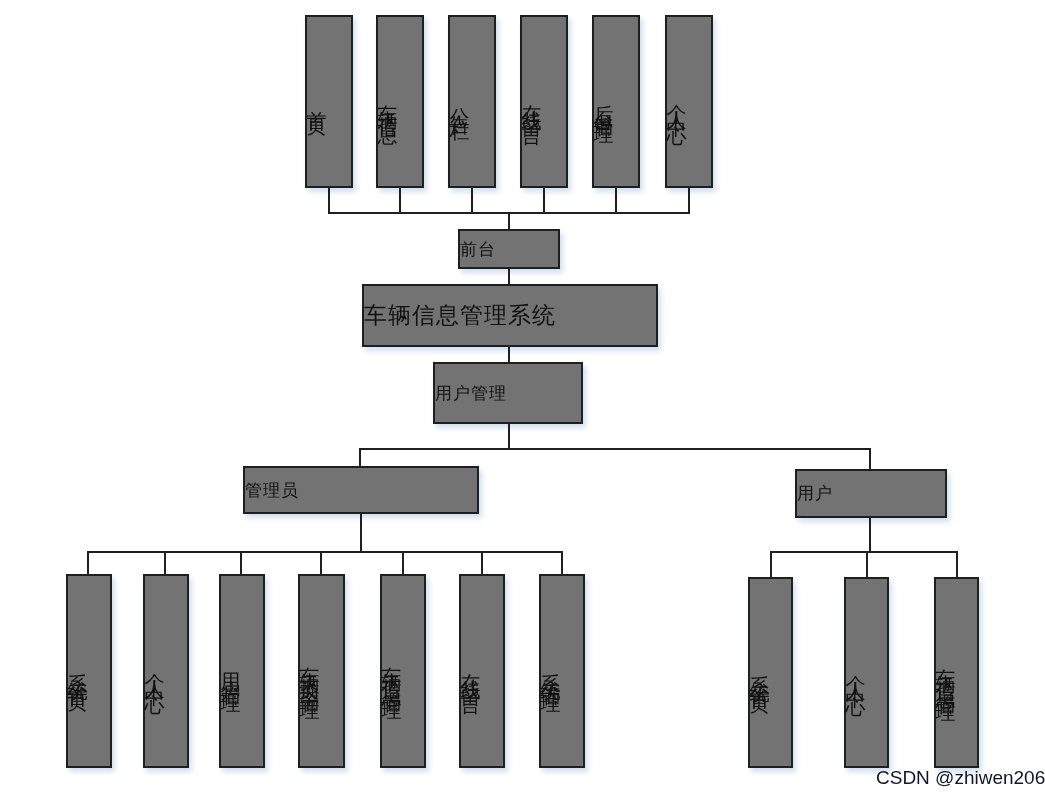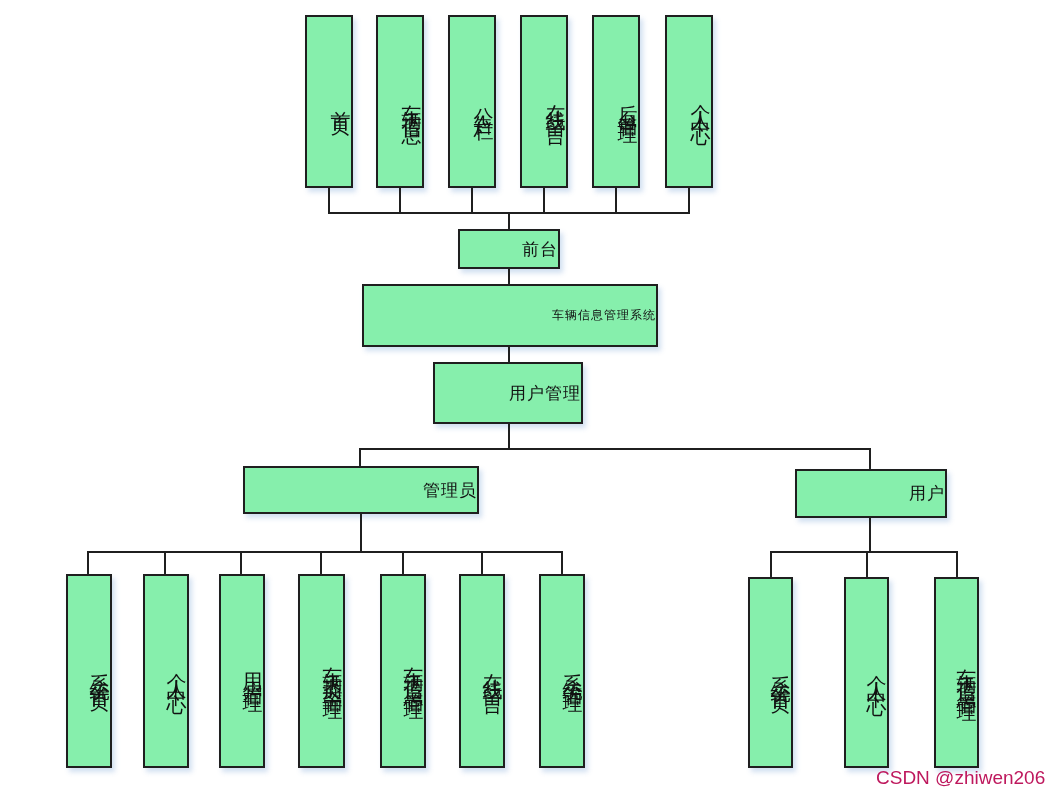--- a/index.html
+++ b/index.html
@@ -7,26 +7,26 @@
     position: relative;
     width: 1045px;
     height: 797px;
     background: #ffffff;
     overflow: hidden;
     font-family: "Liberation Sans", sans-serif;
   }
   .node, .vnode {
     position: absolute;
     box-sizing: border-box;
-    background: #86efac;
+    background: #737373;
     border: 2px solid #1f1f1f;
     box-shadow: 3px 4px 5px rgba(205, 221, 240, 0.9);
     display: flex;
     align-items: center;
-    justify-content: flex-end;
+    justify-content: flex-start;
   }
   .node {
     font-family: "Liberation Sans", sans-serif;
     font-size: 17px;
     color: #111111;
     letter-spacing: 1px;
     text-align: center;
   }
   .vnode .vtext {
     writing-mode: vertical-rl;
@@ -39,21 +39,21 @@
   }
   .hline, .vline { position: absolute; background: #1f1f1f; }
   .hline { height: 2px; }
   .vline { width: 2px; }
   .watermark {
     position: absolute;
     left: 876px;
     top: 767px;
     font-family: "Liberation Sans", sans-serif;
     font-size: 19px;
-    color: #be185d;
+    color: #0f172a;
     white-space: nowrap;
   }
 </style>
 </head>
 <body>
 
 <div class="canvas">
 
   <div class="vnode" style="left:305px;top:15px;width:48px;height:173px">
     <span class="vtext">首页</span>
@@ -83,21 +83,21 @@
 
   <div class="hline" style="left:328px;top:212px;width:362px"></div>
 
   <div class="vline" style="left:508px;top:212px;height:19px"></div>
 
   <div class="node" style="left:458px;top:229px;width:102px;height:40px">
     <span>前台</span>
   </div>
   <div class="vline" style="left:508px;top:269px;height:15px"></div>
 
-  <div class="node" style="left:362px;top:284px;width:296px;height:63px;font-size:12px">
+  <div class="node" style="left:362px;top:284px;width:296px;height:63px;font-size:23px">
     <span>车辆信息管理系统</span>
   </div>
   <div class="vline" style="left:508px;top:347px;height:15px"></div>
 
   <div class="node" style="left:433px;top:362px;width:150px;height:62px">
     <span>用户管理</span>
   </div>
   <div class="vline" style="left:508px;top:424px;height:26px"></div>
 
   <div class="hline" style="left:359px;top:448px;width:512px"></div>

